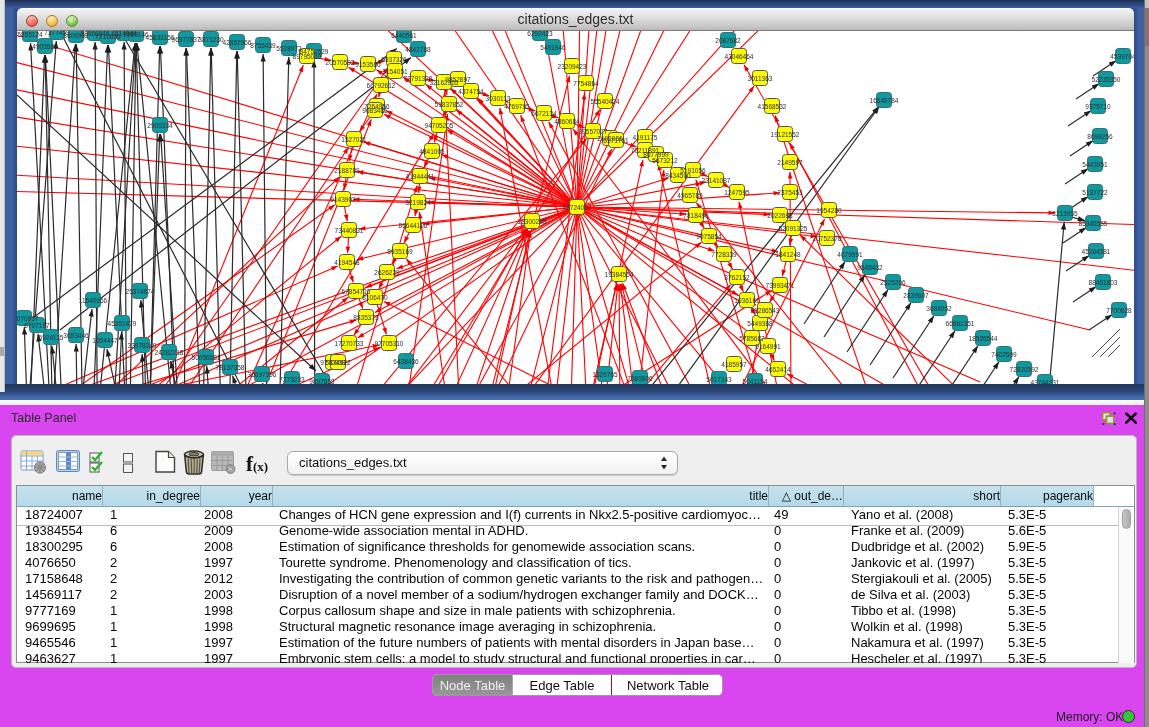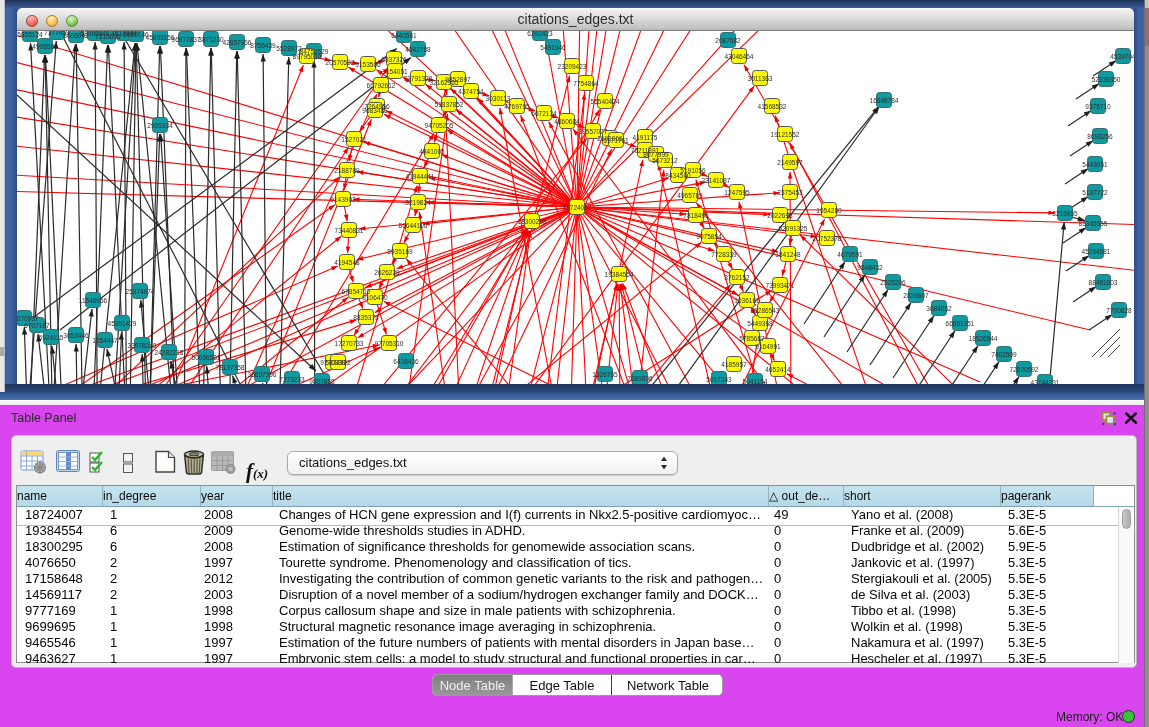--- a/index.html
+++ b/index.html
@@ -24,21 +24,21 @@
 #tp-float{position:absolute;left:1102px;top:7px;width:15px;height:14px}
 #tp-x{position:absolute;left:1125px;top:7px;width:12px;height:12px}
 #inner{position:absolute;left:11px;top:30px;width:1126px;height:233px;background:#efefef;
  border:1px solid #b9b9b9;border-radius:5px;box-shadow:inset 0 1px 0 #f8f8f8}
 #dd{position:absolute;left:287px;top:46px;width:391px;height:24px;background:linear-gradient(#ffffff,#f1f1f1);
  border:1px solid #a9a9a9;border-radius:6px;font-size:13px;color:#111;line-height:22px;padding-left:11px;
  box-shadow:0 1px 1px rgba(0,0,0,.15)}
 #dd svg{position:absolute;right:9px;top:4px}
 #tbl{position:absolute;left:16px;top:80px;width:1119px;height:178px;background:#fff;border:1px solid #8e8e8e}
 .hc{position:absolute;top:0;height:20px;background:linear-gradient(#c6e3f0,#b4d9e8);border-right:1px solid #8fb3c3;
- font-size:12px;color:#0b0b0b;text-align:left;line-height:20px;overflow:hidden}
+ font-size:12px;color:#0b0b0b;text-align:right;line-height:20px;overflow:hidden}
 #hdrline{position:absolute;left:0;top:20px;width:1117px;height:1px;background:#7da3b4}
 .row{position:absolute;left:0;width:1117px;height:16px;font-size:13px;color:#060606}
 .row span{position:absolute;top:0;white-space:nowrap;line-height:16px}
 #row1line{position:absolute;left:0;top:39px;width:1101px;height:1px;background:#bdbdbd}
 #vsb{position:absolute;left:1101px;top:21px;width:16px;height:156px;background:#fafafa;border-left:1px solid #d4d4d4}
 #vsb .thumb{position:absolute;left:3px;top:2px;width:9px;height:20px;border-radius:5px;
  background:linear-gradient(90deg,#c6c6c6,#adadad);border:1px solid #9f9f9f}
 #tabs{position:absolute;left:432px;top:269px;width:291px;height:22px;background:#fff;border:1px solid #9b9b9b;
  border-radius:5px;overflow:hidden}
 #tabs .seg{position:absolute;top:0;height:22px;font-size:13px;text-align:center;line-height:21px;color:#101010}
@@ -923,21 +923,21 @@
       <g stroke="#9b9b9b" stroke-width="1">
         <line x1="0.5" y1="9.5" x2="22.5" y2="9.5"></line>
         <line x1="0.5" y1="14.5" x2="22.5" y2="14.5"></line>
         <line x1="6" y1="5" x2="6" y2="20"></line>
         <line x1="11.5" y1="5" x2="11.5" y2="20"></line>
         <line x1="17" y1="5" x2="17" y2="20"></line>
       </g>
       <circle cx="19.5" cy="18" r="4.5" fill="#9c9c9c" stroke="#8b8b8b"></circle>
       <path d="M17.6 16.1 L21.4 19.9 M21.4 16.1 L17.6 19.9" stroke="#c8c8c8" stroke-width="1.3"></path>
     </svg>
-    <div style="position:absolute;left:246px;top:54px;width:30px;height:24px;font-family:'Liberation Serif',serif;font-style:italic;color:#111"><span style="font-size:21px;font-weight:bold">f</span><span style="font-size:13px;font-weight:bold">(x)</span></div>
+    <div style="position:absolute;left:246px;top:47px;width:30px;height:24px;font-family:'Liberation Serif',serif;color:#111"><span style="font-size:21px;font-weight:bold">f</span><span style="font-size:13px;font-weight:bold">(x)</span></div>
   <div id="dd">citations_edges.txt
     <svg width="8" height="14" viewBox="0 0 8 14">
       <path d="M4 0.5 L7 5 L1 5 Z" fill="#2a2a2a"></path>
         <path d="M4 13.5 L7 9 L1 9 Z" fill="#2a2a2a"></path>
     </svg>
   </div>
   <div id="tbl">
     <div class="hc" style="left:0;width:86px">name</div>
     <div class="hc" style="left:86px;width:98px">in_degree</div>
     <div class="hc" style="left:184px;width:72px">year</div>
@@ -954,21 +954,21 @@
             <span style="left:203px">2008</span>
             <span style="left:278px">Changes of HCN gene expression and I(f) currents in Nkx2.5-positive cardiomyoc…</span>
             <span style="left:773px">49</span>
             <span style="left:850px">Yano et al. (2008)</span>
             <span style="left:1007px">5.3E-5</span>
           </div>
           <div class="row" style="top:523px">
             <span style="left:24px">19384554</span>
             <span style="left:109px">6</span>
             <span style="left:203px">2009</span>
-            <span style="left:278px">Genome-wide thresholds studies in ADHD.</span>
+            <span style="left:278px">Genome-wide association mental in ADHD.</span>
             <span style="left:773px">0</span>
             <span style="left:850px">Franke et al. (2009)</span>
             <span style="left:1007px">5.6E-5</span>
           </div>
           <div class="row" style="top:539px">
             <span style="left:24px">18300295</span>
             <span style="left:109px">6</span>
             <span style="left:203px">2008</span>
             <span style="left:278px">Estimation of significance thresholds for genomewide association scans.</span>
             <span style="left:773px">0</span>

